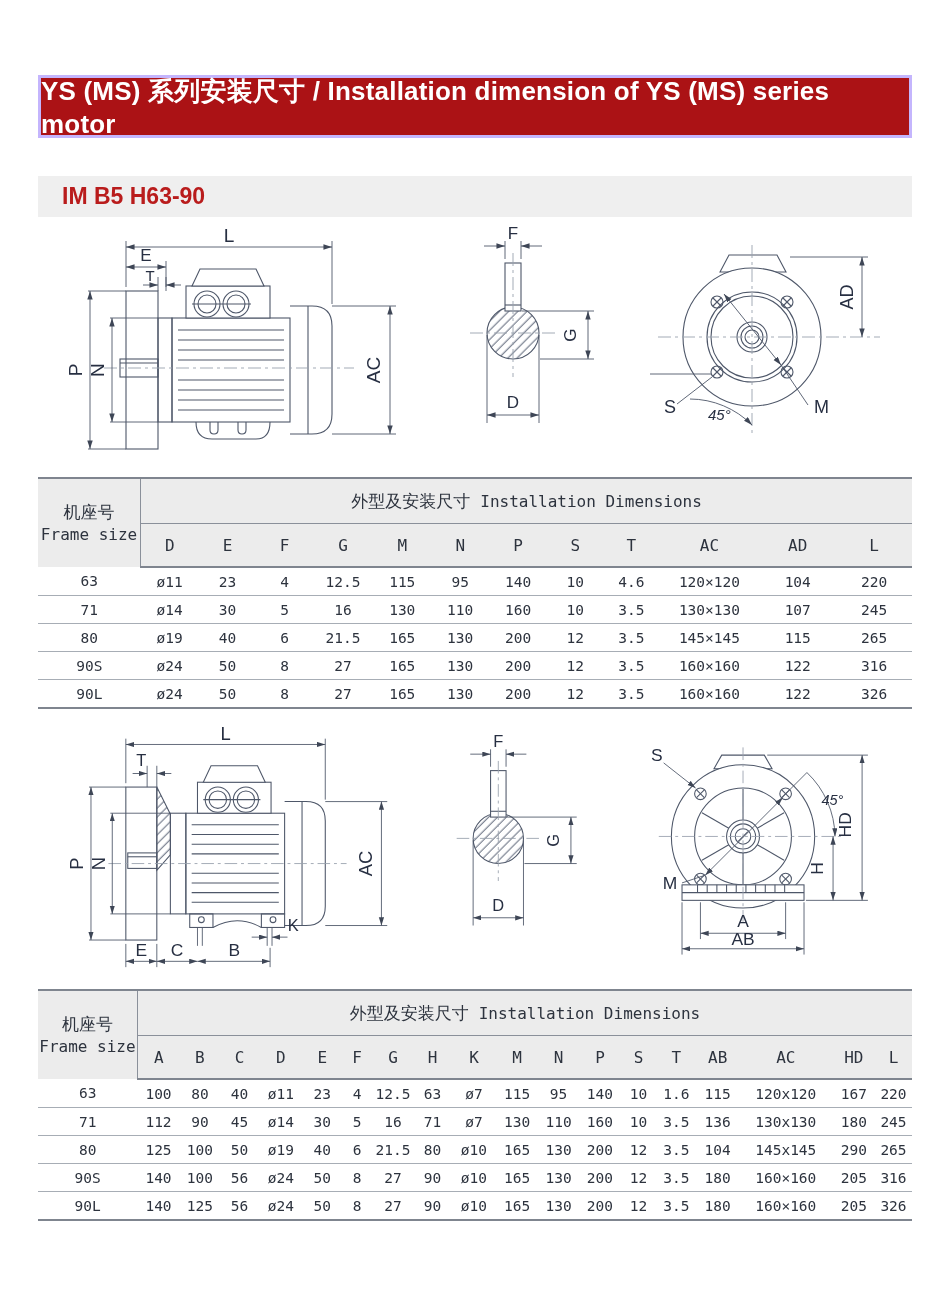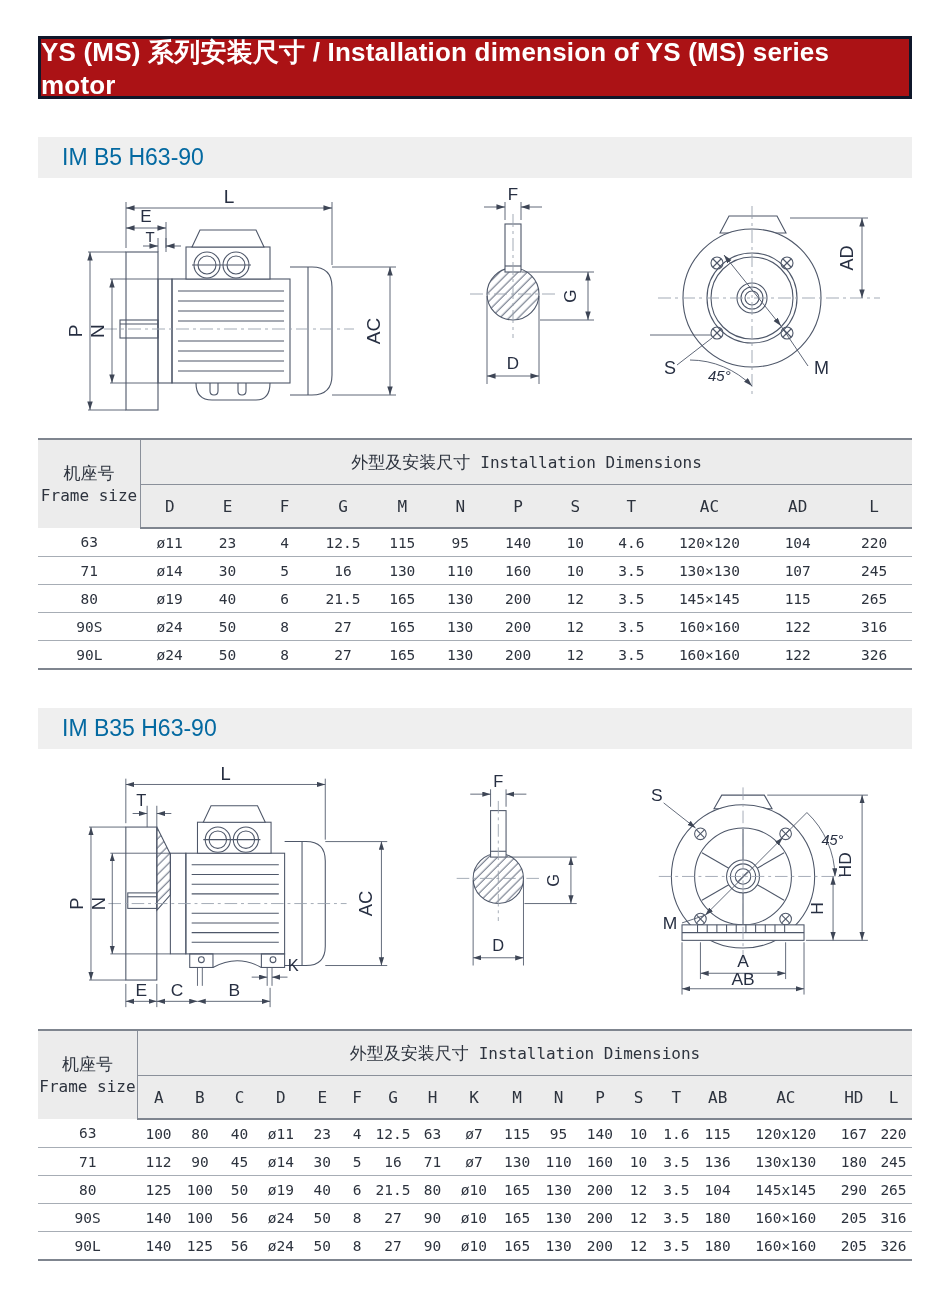--- a/index.html
+++ b/index.html
@@ -1,27 +1,27 @@
 <!DOCTYPE html>
 <html><head>
 <meta charset="utf-8">
 <style>
   html,body{margin:0;padding:0;background:#fff;}
   .page{position:relative;width:950px;height:1307px;background:#ffffff;
         font-family:"Liberation Sans", sans-serif;overflow:hidden;}
   .inner{padding:0 38px;}
 
   
-  .banner{margin-top:36px;height:63px;background:#ab1215;border:3px solid #0f172a;
+  .banner{margin-top:75px;height:63px;background:#ab1215;border:3px solid #c4b5fd;
           box-sizing:border-box;display:flex;align-items:center;justify-content:center;}
   .banner h1{margin:0;color:#ffffff;font-size:26px;font-weight:bold;letter-spacing:.2px;}
 
   
   .secbar{margin-top:38px;height:41px;background:#efefef;display:flex;align-items:center;}
-  .secbar h2{margin:0 0 0 24px;font-size:23px;font-weight:normal;color:#0369a1;}
+  .secbar h2{margin:0 0 0 24px;font-size:23px;font-weight:bold;color:#b91c1c;}
 
   
   .drawrow{display:flex;align-items:flex-start;margin:10px 0 4px 22px;}
   .drawrow svg{display:block;}
   svg text{font-family:"Liberation Sans",sans-serif;fill:#272f42;}
   .ln{stroke:#4e5769;stroke-width:1.1;fill:none;}
   .lnf{stroke:#4e5769;stroke-width:1.1;fill:#ffffff;}
   .dim{stroke:#4e5769;stroke-width:.9;fill:none;}
   .cl{stroke:#99a1ae;stroke-width:.9;fill:none;stroke-dasharray:13 4 3 4;}
   .hatchfill{fill:url(#hatch);stroke:#4e5769;stroke-width:1.1;}
@@ -314,23 +314,20 @@
             <td>200</td>
             <td>12</td>
             <td>3.5</td>
             <td>160×160</td>
             <td>122</td>
             <td>326</td>
           </tr>
         </tbody>
     </table>
 
-    <div class="secbar">
-      <h2>IM B35 H63-90</h2>
-    </div>
 
     <div class="drawrow">
 
       <svg width="400" height="262" viewBox="0 0 400 262">
         <rect class="ln" x="68" y="66" width="32" height="158"></rect>
         <polygon class="hatchfill" points="100,66 114,94 114,136 100,152"></polygon>
         <rect class="ln" x="70" y="134" width="30" height="16"></rect>
         <line class="ln" x1="70" y1="138" x2="100" y2="138"></line>
         <rect class="ln" x="114" y="93" width="16" height="104"></rect>
         <rect class="ln" x="130" y="93" width="102" height="104"></rect>

